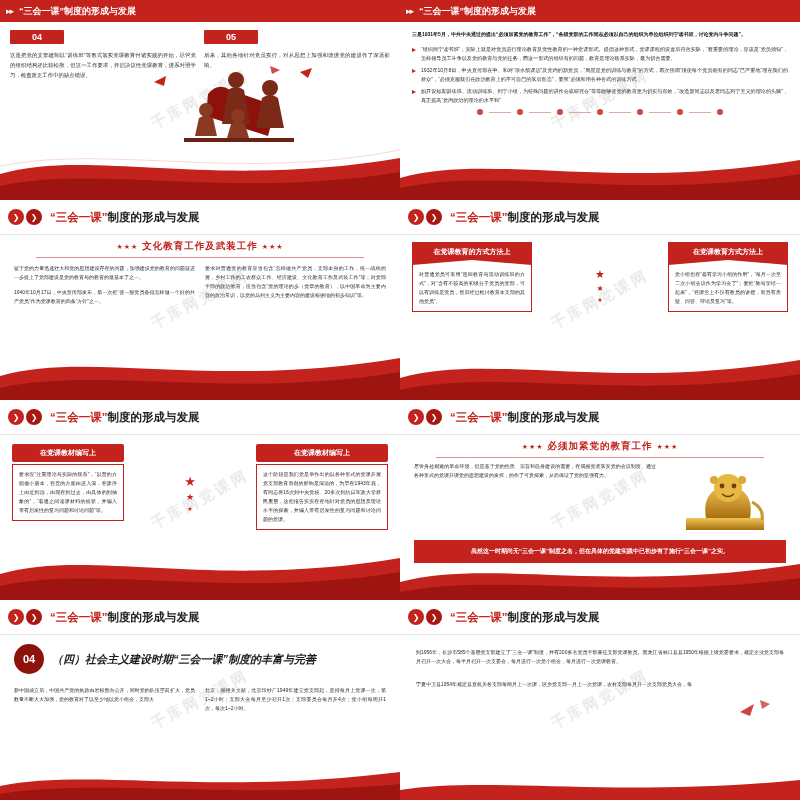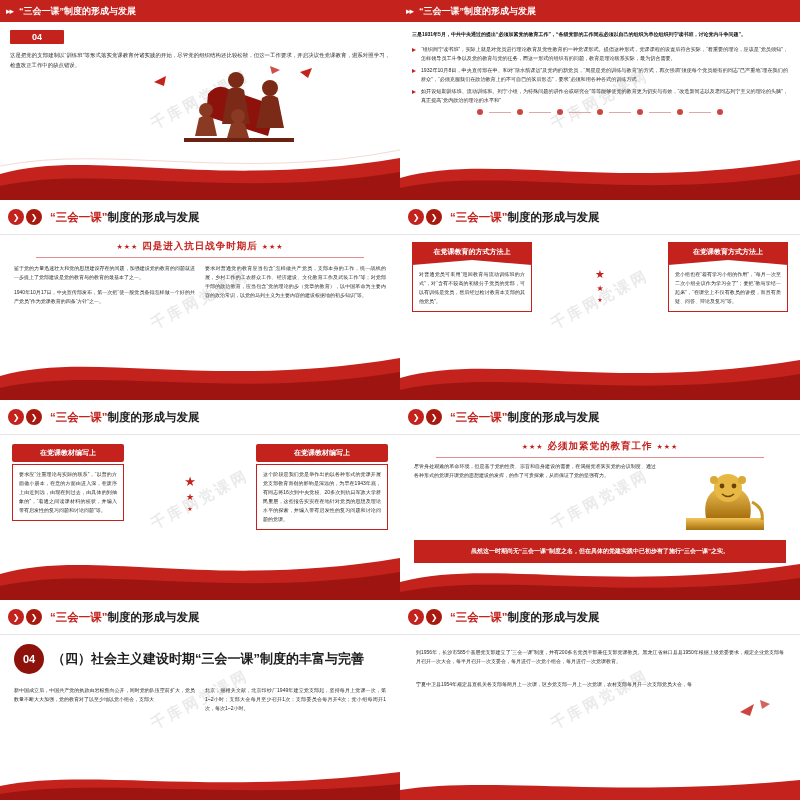--- a/index.html
+++ b/index.html
@@ -124,40 +124,44 @@
   
   .qstrip{
     background:#c3221d;color:#fff;font-size:6px;font-weight:bold;
     line-height:1.8;padding:6px 8px;text-align:center;
   }
   
   .badge{
     width:30px;height:30px;border-radius:50%;background:#8d120b;color:#fff;
     font-size:11px;font-weight:bold;display:flex;align-items:center;justify-content:center;
   }
-  .hcap{font-size:13px;font-weight:bold;color:#1d1d1d;}
+  .hcap{font-size:11px;font-weight:bold;color:#1d1d1d;font-style:italic;}
   .cols2{display:flex;gap:10px;}
   .cols2>div{flex:1;}
 </style>
 </head>
 <body>
 
 <div class="grid">
 
   <div class="slide">
     <div class="topbar">
       <span class="arrows">▸▸</span>
       <span class="ttl">“三会一课”制度的形成与发展</span>
     </div>
     <div class="wm">千库网党课网</div>
     <div class="body" style="top:22px;">
       <div style="display:flex;gap:8px;padding:8px 10px 0;">
         <div style="flex:1;">
           <div class="numcard">04</div>
           <div class="ptxt" style="margin-top:6px;">这是把党的支部建制以“训练班”等形式落实党课教育付诸实践的开始，尽管党的组织结构还比较松散，但这一工作要求，开启决议性党课教育，进系对照学习，检查改正工作中的缺点错误。</div>
+        </div>
+        <div style="flex:1;">
+          <div class="numcard">05</div>
+          <div class="ptxt" style="margin-top:6px;">后来，其他各地针对党员实行，对从思想上加强和改进党的建设作了深远影响。</div>
         </div>
       </div>
       <svg class="fig" viewBox="0 0 170 92">
         <polygon points="4,18 16,12 14,22" fill="#c3221d"></polygon>
         <polygon points="150,8 162,4 158,14" fill="#c3221d"></polygon>
         <polygon points="120,2 130,6 122,10" fill="#c3221d" opacity=".8"></polygon>
         <path d="M58 30 q10 -12 22 -4 l46 16 -8 30 -62 -20z" fill="#8d120b"></path>
         <circle cx="86" cy="16" r="8" fill="#7a2a17"></circle>
         <path d="M78 26 q8 -6 16 0 l6 34 -28 0z" fill="#7a2a17"></path>
         <circle cx="120" cy="24" r="8" fill="#7a2a17"></circle>
@@ -219,21 +223,21 @@
     <div class="whead">
       <span class="chev">❯</span>
       <span class="chev2">❯</span>
       <span class="ttl">
         <span class="hl">“三会一课”</span><span>制度的形成与发展</span>
       </span>
     </div>
     <div class="wm">千库网党课网</div>
     <div class="body" style="padding:6px 14px;">
       <div class="sectitle">
-        <span class="star">★★★</span><span>四是进入抗日战争时期后</span><span class="star">★★★</span>
+        <span class="star">★★★</span><span>文化教育工作及武装工作</span><span class="star">★★★</span>
       </div>
       <div class="divider"></div>
       <div class="cols2" style="margin-top:6px;">
         <div>
           <div class="ptxt-sm">鉴于党的力量迅速壮大和党的思想建设存在的问题，加强建设党的教育的问题就进一步提上了党部建设是党的教育与的教育的最基本了之一。</div>
           <div class="ptxt-sm" style="margin-top:6px;">1940年10月17日，中央宣传部发布，第一次把“使一般党员备得怎样做一个好的共产党员”作为党课教育的四条“方针”之一。</div>
         </div>
         <div>
           <div class="ptxt-sm">要求对普通党的教育应当包含“怎样做共产党员，支部本身的工作，统一战线的展，乡村工作的工农群众工作、经济建设、文化教育工作及武装工作”等；对党部干部的政治教育，应当包含“党的理论的步（党章的教育），以中国革命为主要内容的政治常识，以党的马列主义为主要内容的建设根据地的初步知识”等。</div>
         </div>

